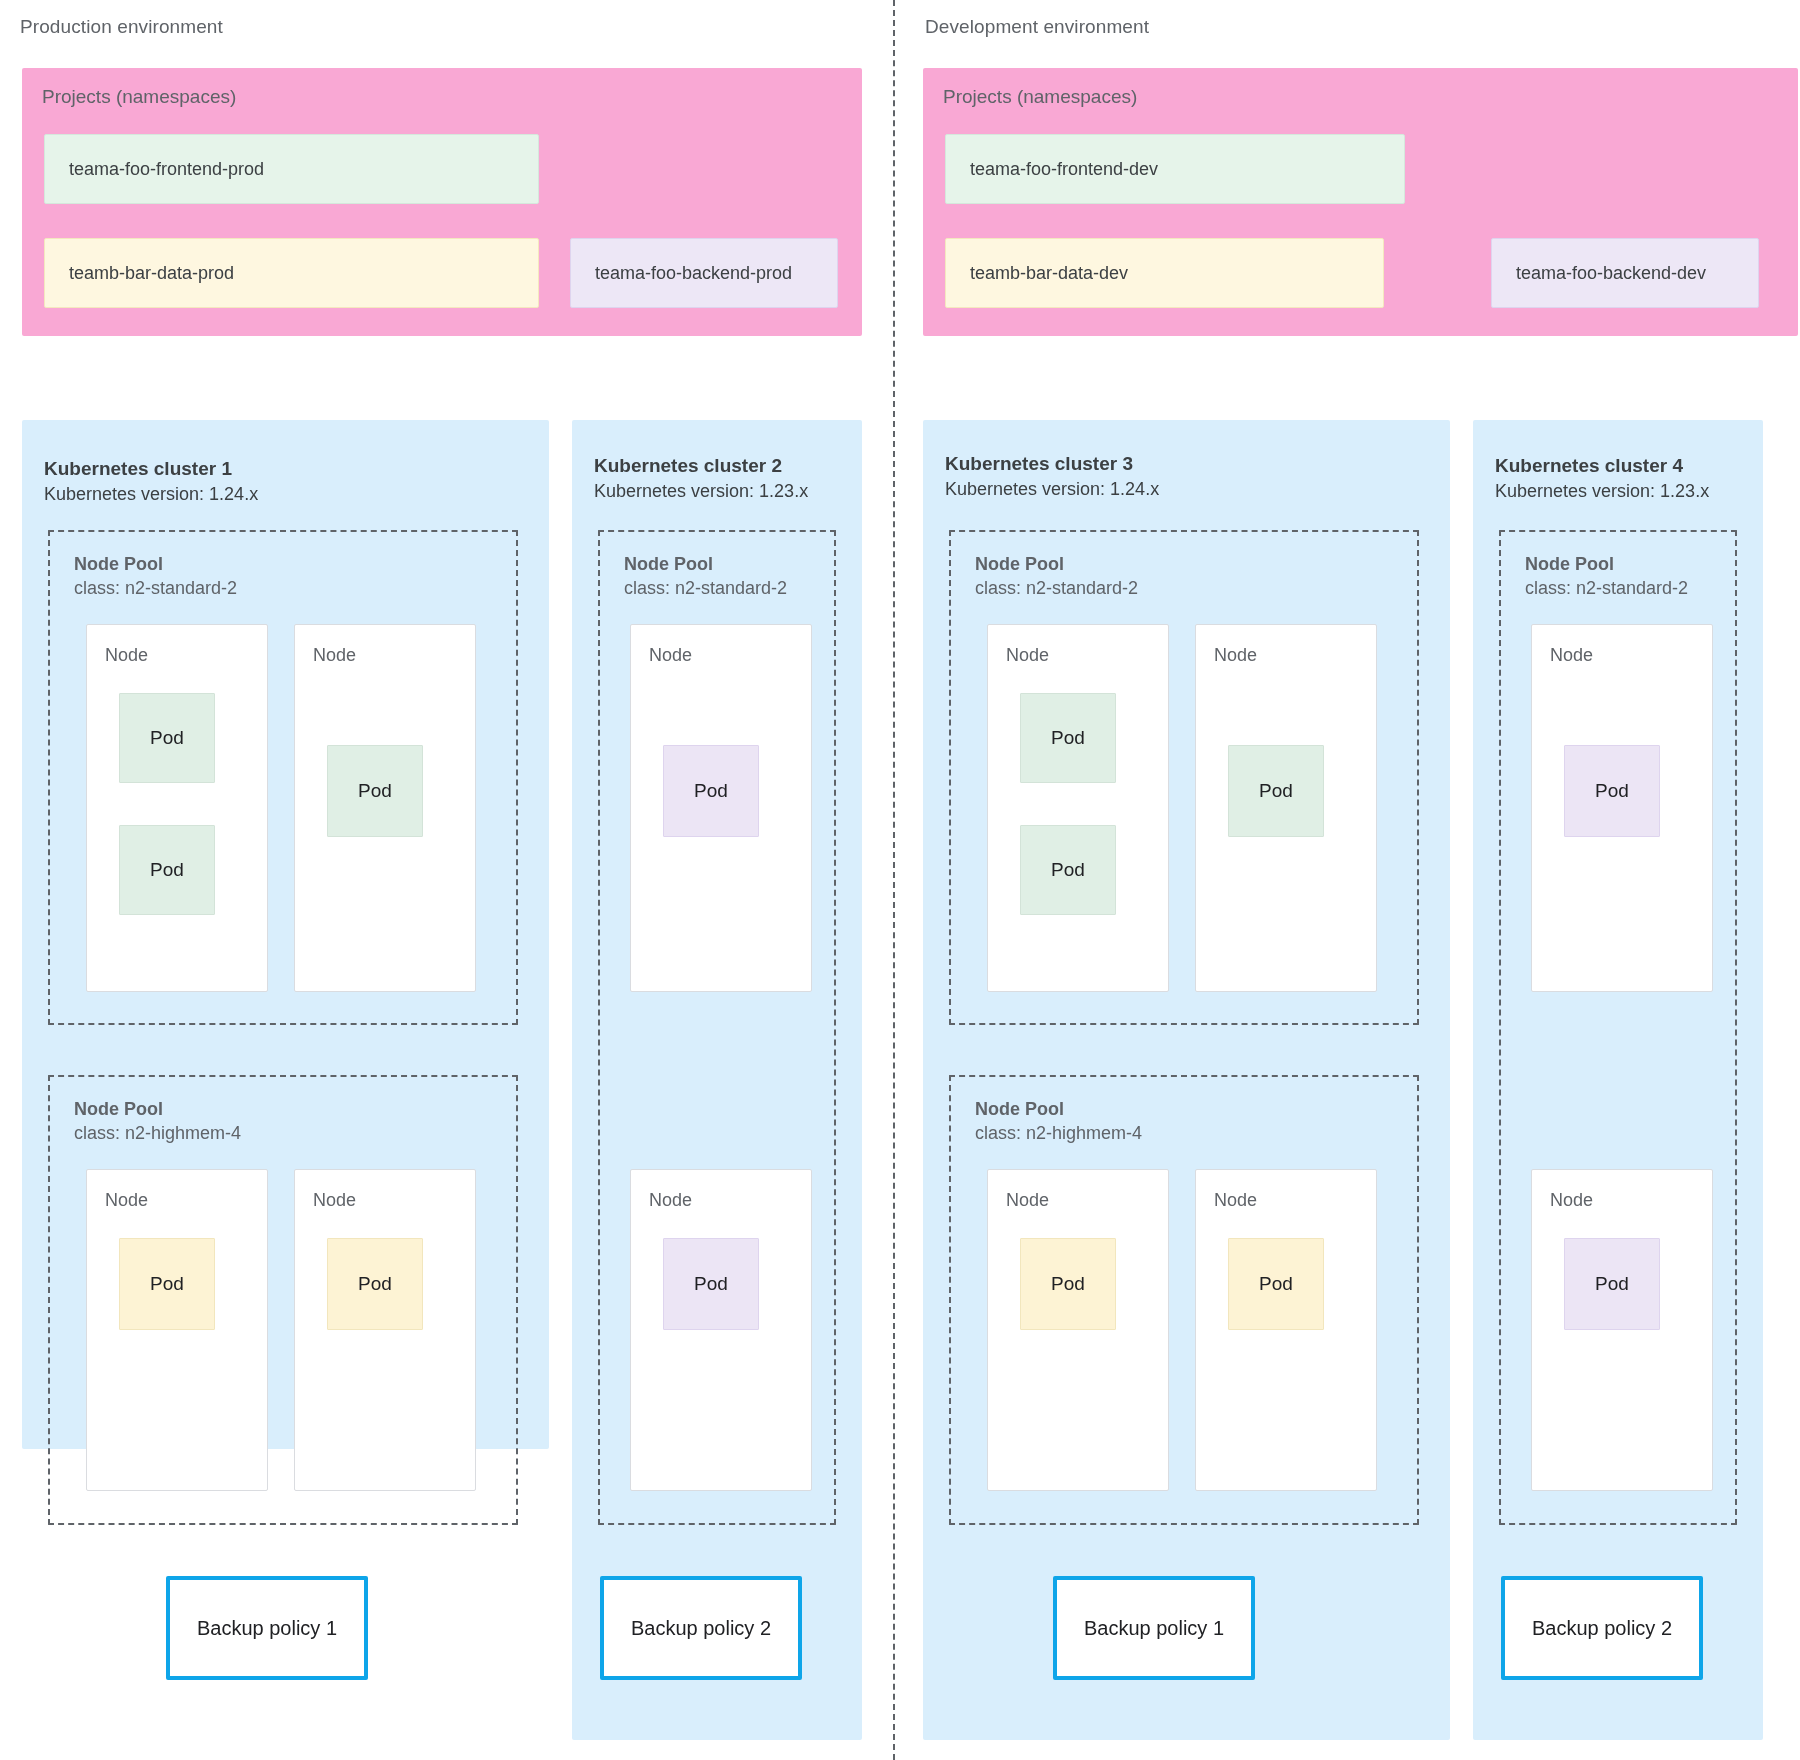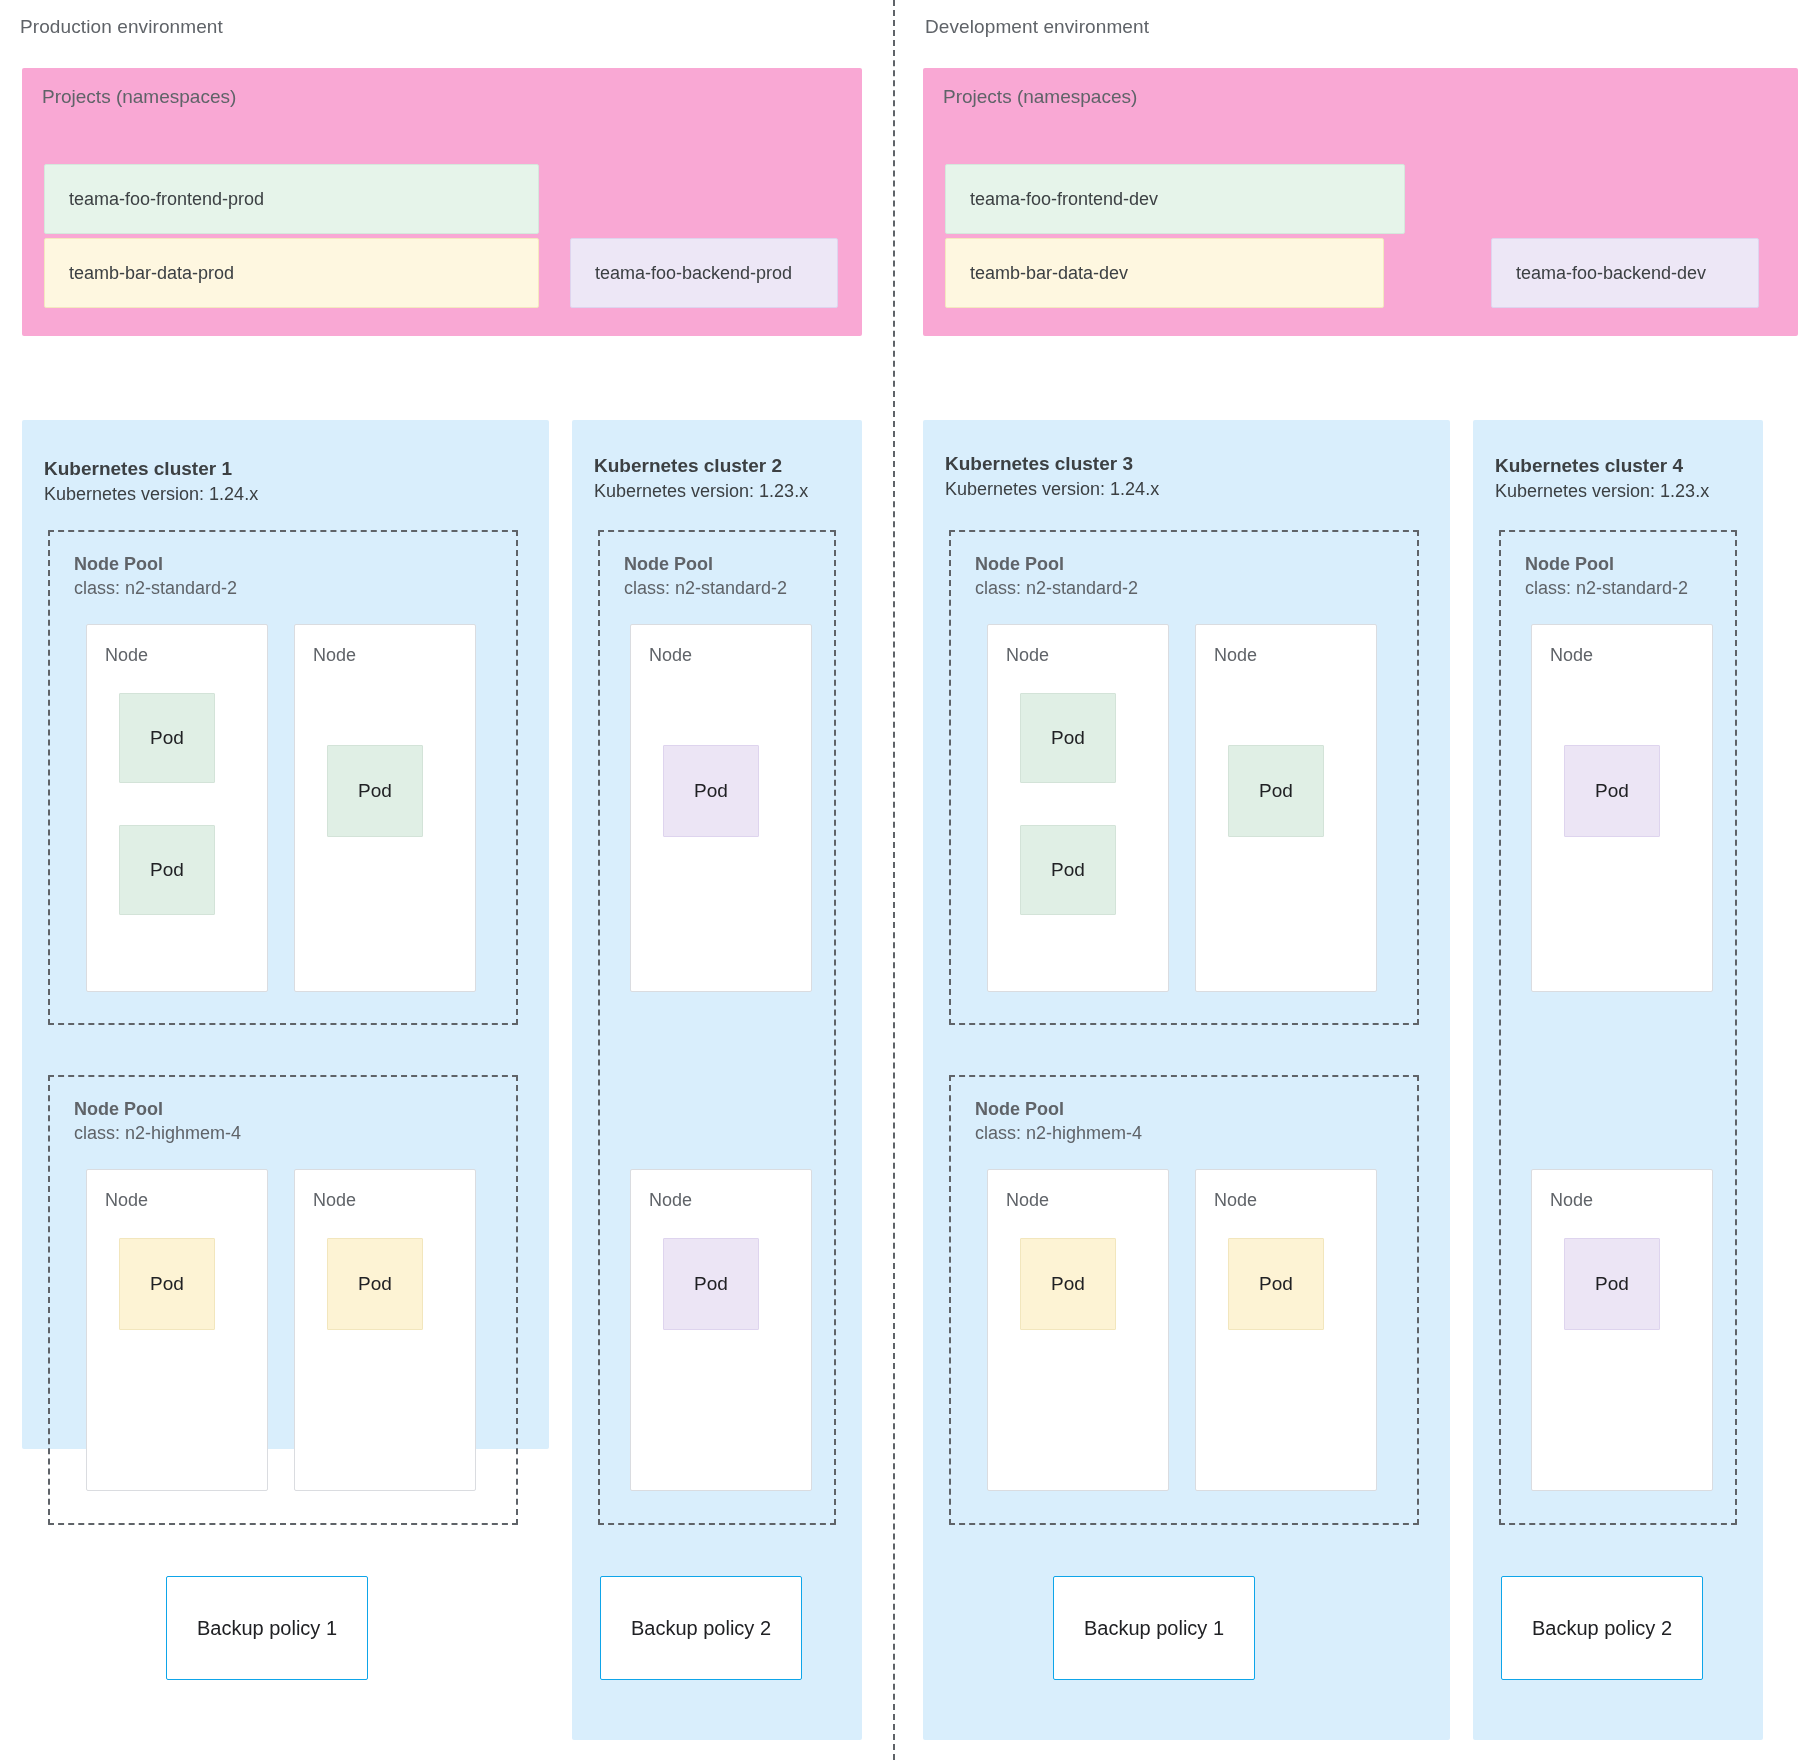--- a/index.html
+++ b/index.html
@@ -58,21 +58,21 @@
     position: absolute;
     border-radius: 2px;
     box-sizing: border-box;
     display: flex;
     align-items: center;
     padding-left: 24px;
     font-size: 18px;
     color: #3c4043;
     white-space: nowrap;
   }
-  .ns-green  { background: #e6f4ea; border: 1px solid #d5e8dc; margin-top: 30px; }
+  .ns-green  { background: #e6f4ea; border: 1px solid #d5e8dc; }
   .ns-yellow { background: #fef7e0; border: 1px solid #f4e8bf; }
   .ns-purple { background: #ede7f6; border: 1px solid #ded4ee; }
 
   
   .cluster {
     position: absolute;
     background: #d9eefc;
     border-radius: 2px;
   }
   .cluster-name {
@@ -137,21 +137,21 @@
     color: #202124;
   }
   .pod-green  { background: #e0efe5; border: 1px solid #d3e3d8; }
   .pod-yellow { background: #fdf3d4; border: 1px solid #f2e6bd; }
   .pod-purple { background: #ece5f5; border: 1px solid #ded4ee; }
 
   
   .backup {
     position: absolute;
     background: #ffffff;
-    border: 1px solid #0ea5e9;
+    border: 4px solid #0ea5e9;
     box-sizing: border-box;
     border-radius: 2px;
     display: flex;
     align-items: center;
     justify-content: center;
     font-size: 20px;
     color: #202124;
     white-space: nowrap;
   }
 </style>

